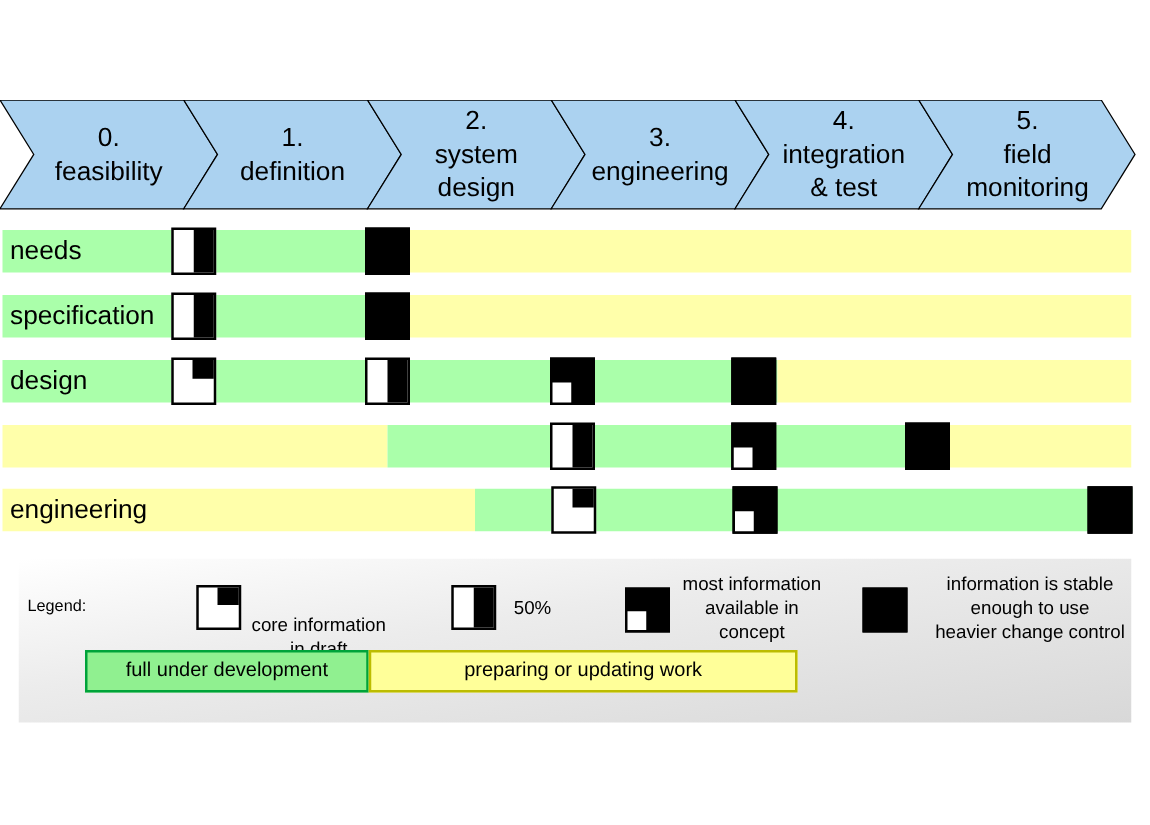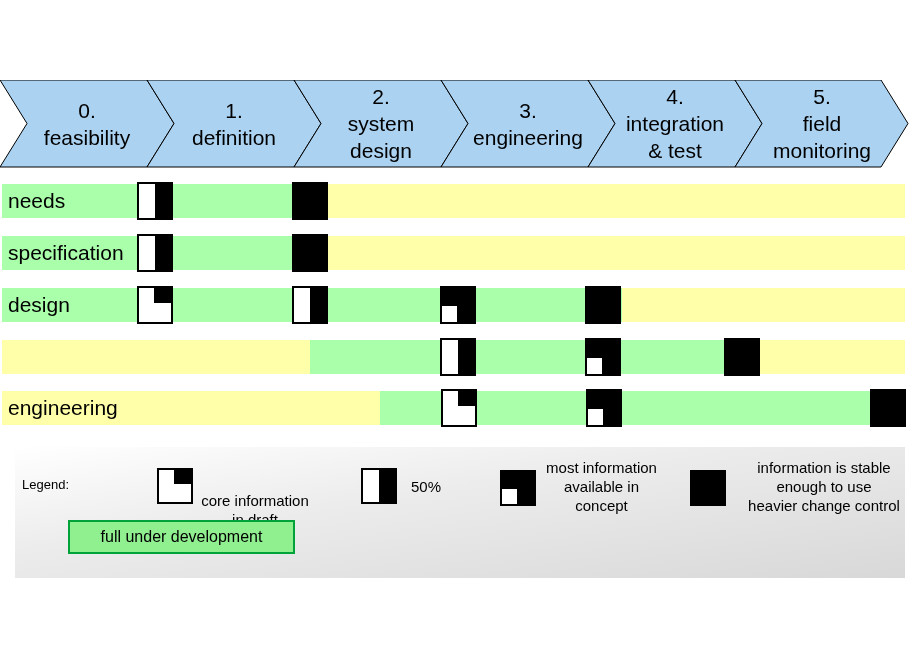--- a/index.html
+++ b/index.html
@@ -170,14 +170,17 @@
 concept</div>
       <div class="legend-sq full" style="left: 690px; top: 470px;"></div>
       <div class="legend-item-label" style="left: 730px; top: 453px; width: 188px; height: 66px;">information is stable
 enough to use
 heavier change control</div>
     </div>
 
   <div class="legend-bar" id="legend-bar-green" style="left: 68px; width: 227px; background: rgb(144, 240, 144); border-color: rgb(0, 163, 58);">
     <span>full under development</span>
   </div>
+  <div class="legend-bar" id="legend-bar-yellow" style="left: 295px; width: 343px; background: rgb(255, 255, 153); border-color: rgb(188, 188, 0);">
+    <span>preparing or updating work</span>
+  </div>
 
 </div>
 
 </body></html>

